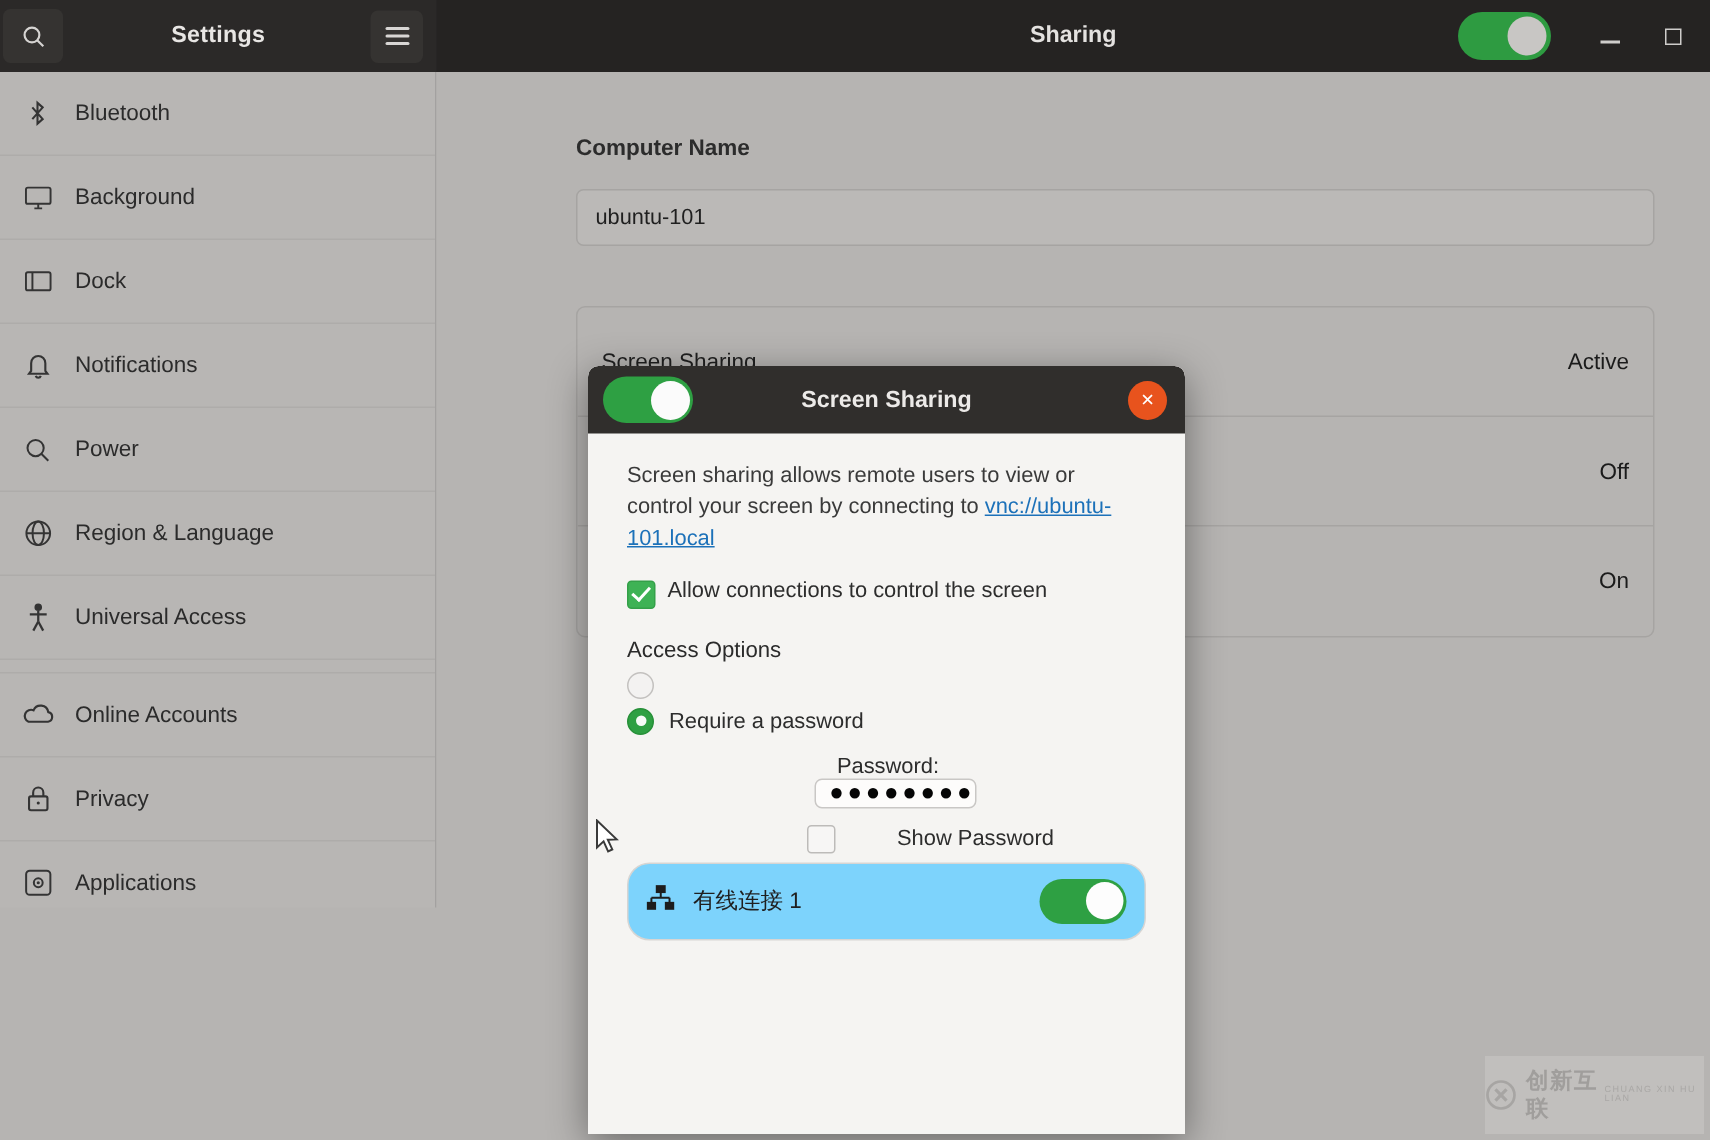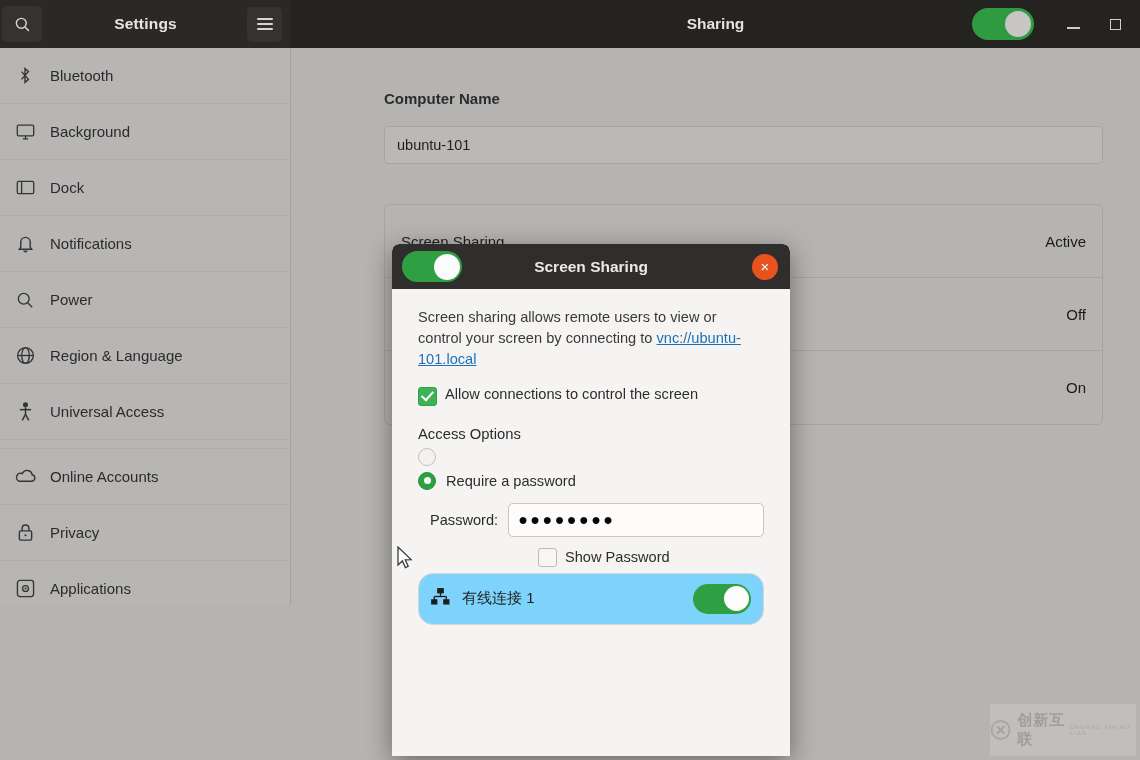--- a/index.html
+++ b/index.html
@@ -238,36 +238,36 @@
     display: flex; align-items: center; justify-content: center;
   }
   .radio.off { background: #f3f2f1; border: 1.5px solid #c3c1bf; }
   .radio.on { background: #2ea043; border: 1.5px solid #279039; }
   .radio.on::after {
     content:""; width: 7px; height: 7px; border-radius:50%; background:#f6fbf7;
   }
   .radio-lbl { font-size: 14.6px; color: #2d2d2d; }
   .pw-row {
     display: flex; align-items: center;
-    margin-top: 13px; padding-left: 12px;
+    margin-top: 13px; padding-left: 12px; flex-direction: column;
   }
   .pw-lbl { font-size: 14.6px; color: #2c2c2c; margin-right: 10px; }
   .pw-input {
     flex: 1; height: 34px;
     background: #fdfcfb;
     border: 1.5px solid #c9c7c5;
     border-radius: 5px;
     display: flex; align-items: center;
     padding-left: 9px;
     letter-spacing: 2.5px;
     font-size: 16px; color: #050505;
   }
   .showpw-row {
     display: flex; align-items: center;
-    margin-top: 10px; padding-left: 120px;
+    margin-top: 10px; padding-left: 120px; gap: 33px;
   }
   .networks-card {
     margin-top: 6px;
     border: 1px solid #d7d5d3;
     border-radius: 15px;
     background: #7dd3fc;
     height: 52px;
     display: flex; align-items: center;
     padding: 0 12px;
     justify-content: space-between;

